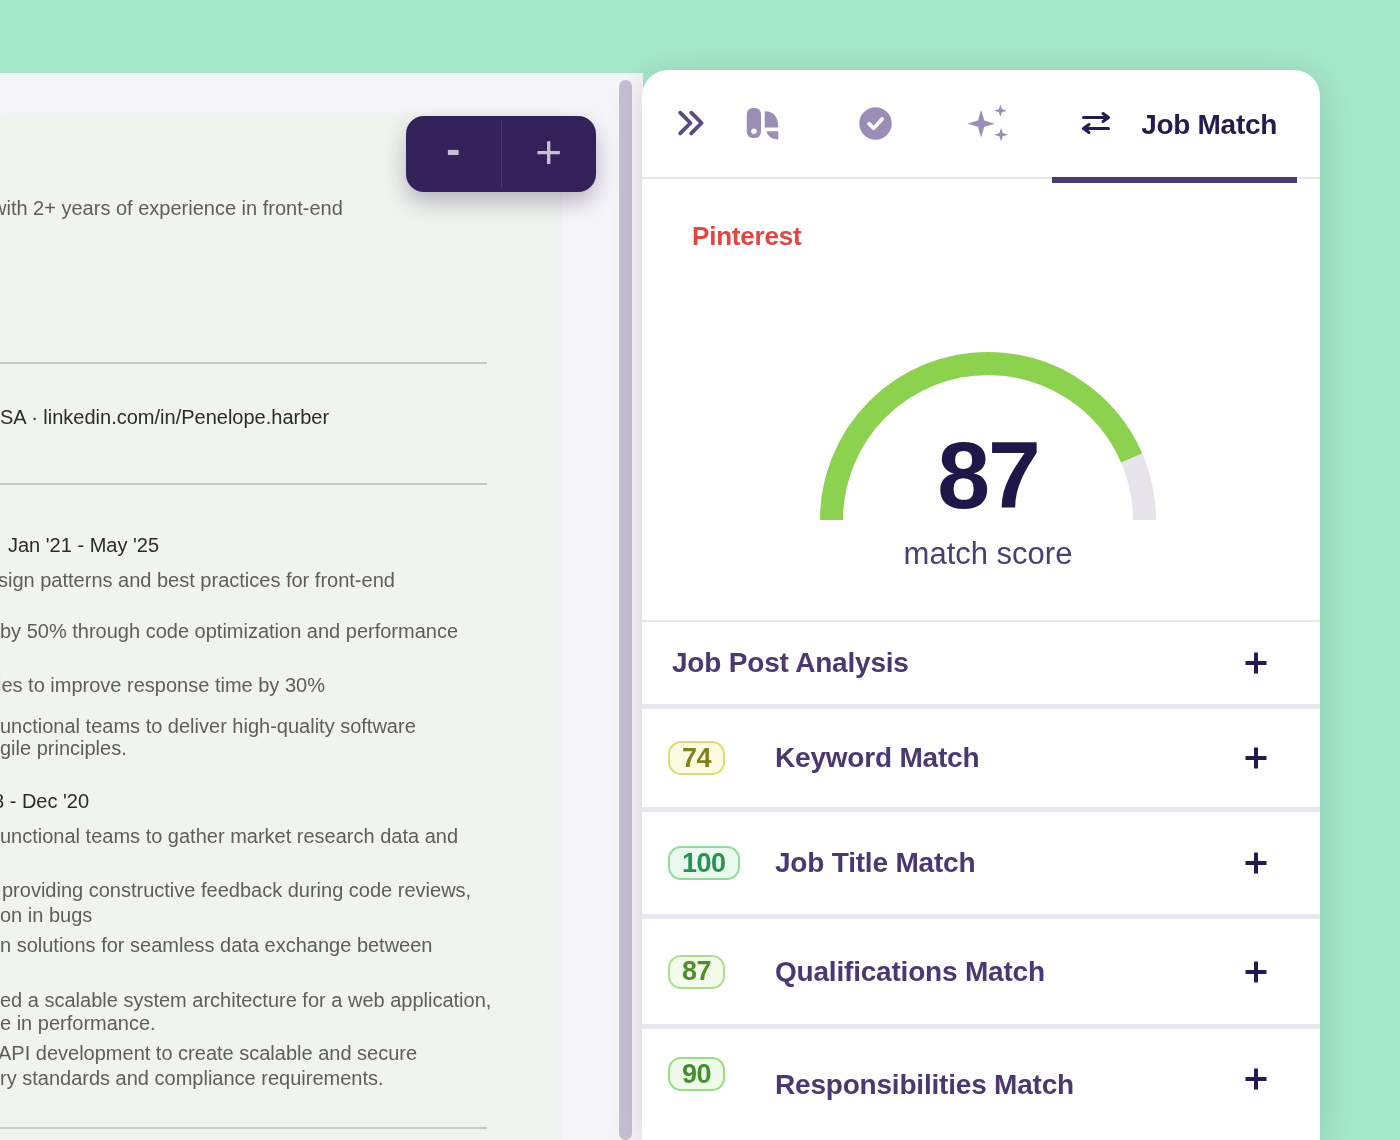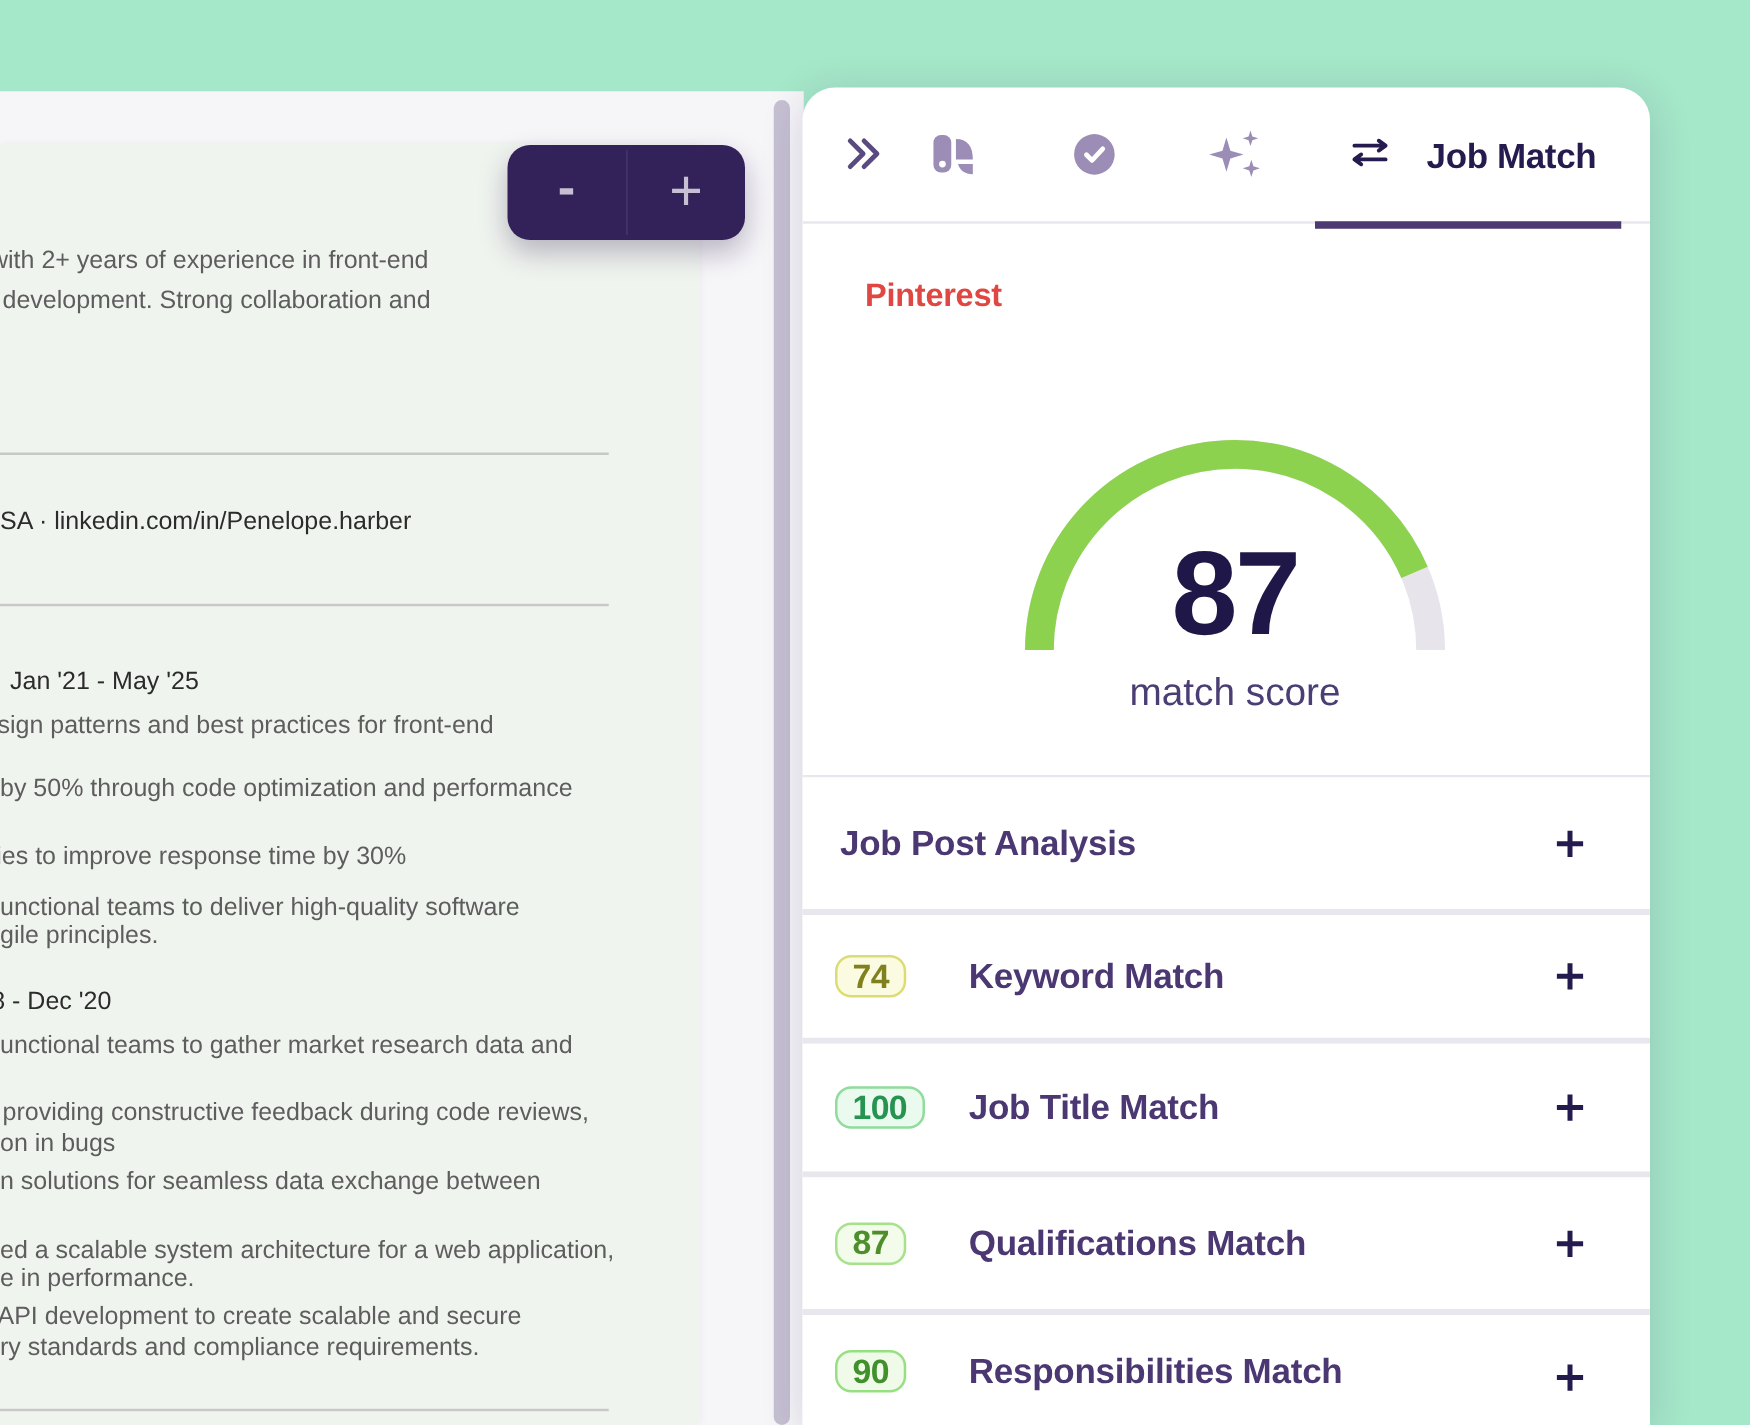--- a/index.html
+++ b/index.html
@@ -58,21 +58,20 @@
   .row-label.section{margin-left:30px}
   .plus{position:absolute;right:51px;top:50%;transform:translateY(-50%);background:none;border:none;padding:0;
     color:var(--plus-color);cursor:pointer;display:flex}
 </style>
 </head>
 <body>
 
 <div class="left-area">
   <div class="resume-doc">
     <div class="rl" style="top:81px;left:-8px">with 2+ years of experience in front-end</div>
-    <div class="rl" style="top:113px;left:2px">development. Strong collaboration and</div>
     <div class="rhr" style="top:247px"></div>
     <div class="rl dk" style="top:290px;left:0">SA · linkedin.com/in/Penelope.harber</div>
     <div class="rhr" style="top:368px"></div>
     <div class="rl dk" style="top:418px;left:8px">Jan '21 - May '25</div>
     <div class="rl" style="top:453px;left:-2px">sign patterns and best practices for front-end</div>
     <div class="rl" style="top:504px;left:0">by 50% through code optimization and performance</div>
     <div class="rl" style="top:558px;left:-3px">ies to improve response time by 30%</div>
     <div class="rl" style="top:599px;left:0">unctional teams to deliver high-quality software</div>
     <div class="rl" style="top:621px;left:0">gile principles.</div>
     <div class="rl dk" style="top:674px;left:-7px">8 - Dec '20</div>
@@ -151,21 +150,21 @@
       <path d="M11.5 168 A156.5 156.5 0 0 1 324.5 168" fill="none" stroke="var(--gauge-green)" stroke-width="23" pathLength="100" stroke-dasharray="87 100"></path>
     </svg>
     <div class="score">87</div>
     <div class="score-label">match score</div>
   </div>
 
   <div class="divider-top"></div>
 
   <div class="rows">
 
-    <div class="row" style="height:105px">
+    <div class="row" style="height:82px">
       <span class="row-label section">Job Post Analysis</span>
       <button class="plus">
         <svg width="26" height="27" viewBox="0 0 26 27">
             <path d="M13 3v21M2.5 13.5h21" stroke="currentColor" stroke-width="4"></path>
           </svg>
       </button>
     </div>
     <div class="row-gap"></div>
 
     <div class="row" style="height:98px">
@@ -204,21 +203,21 @@
             <path d="M13 3v21M2.5 13.5h21" stroke="currentColor" stroke-width="4"></path>
           </svg>
       </button>
     </div>
     <div class="row-gap"></div>
 
     <div class="row" style="height:160px;align-items:flex-start">
       <span class="badge-slot" style="margin-top:28px">
           <span class="badge" style="color: rgb(64, 145, 44); border-color: rgb(151, 223, 131); background-color: rgb(239, 250, 232);">90</span>
         </span>
-      <span class="row-label" style="margin-top:29px">Responsibilities Match</span>
+      <span class="row-label" style="margin-top:40px">Responsibilities Match</span>
       <button class="plus" style="top:50px">
         <svg width="26" height="27" viewBox="0 0 26 27">
             <path d="M13 3v21M2.5 13.5h21" stroke="currentColor" stroke-width="4"></path>
           </svg>
       </button>
     </div>
   </div>
 </aside>
 
 </body></html>

